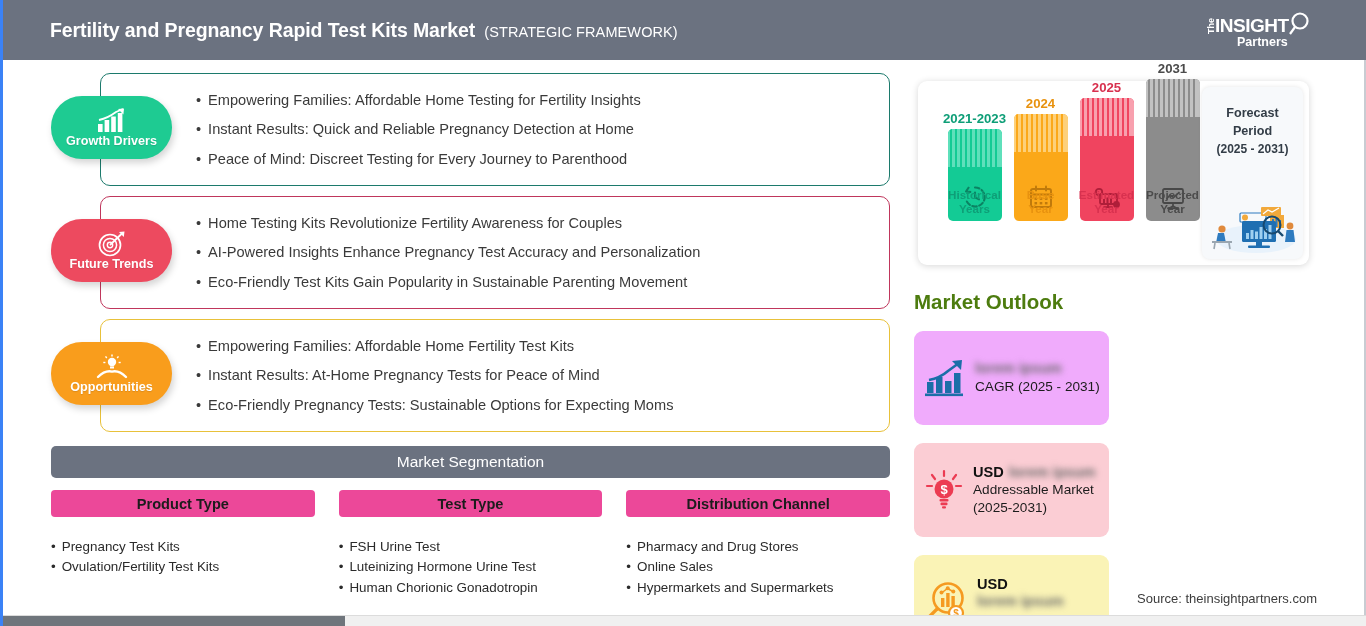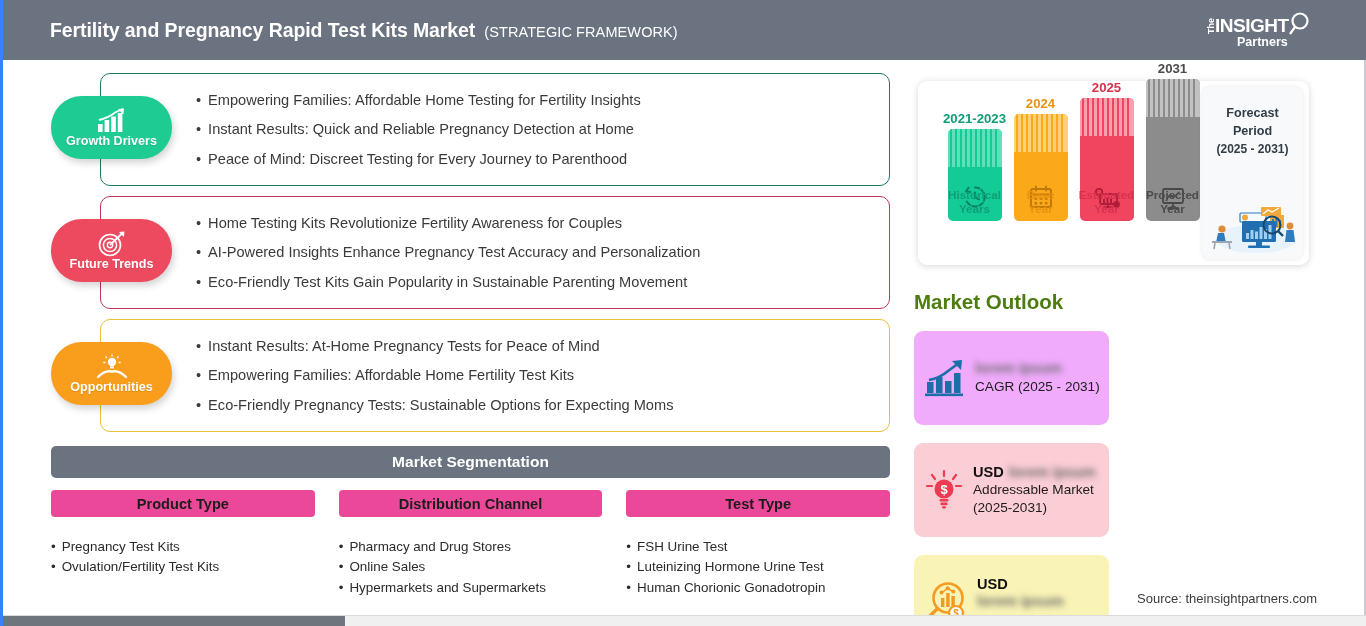--- a/index.html
+++ b/index.html
@@ -96,21 +96,21 @@
     line-height: 1;
   }
 
   
   .seg-header {
     position: absolute; left: 48px; top: 446px;
     width: 839px; height: 32px;
     background: #6b7280;
     border-radius: 5px;
     display: flex; align-items: center; justify-content: center;
-    color: #ffffff; font-size: 15.5px; font-weight: bold;
+    color: #ffffff; font-size: 15.5px; font-weight: normal;
   }
   .seg-cols {
     position: absolute; left: 48px; top: 490px;
     width: 839px;
     display: flex; gap: 24px;
   }
   .seg-col { width: 264px; }
   .seg-title {
     height: 27px;
     background: #ec4899;
@@ -302,22 +302,22 @@
       <circle cx="13" cy="14" r="6.6" fill="none" stroke="#ffffff" stroke-width="1.5"></circle>
       <circle cx="13" cy="14" r="2.7" fill="none" stroke="#ffffff" stroke-width="1.4"></circle>
       <line x1="13" y1="14" x2="25" y2="2.5" stroke="#ffffff" stroke-width="1.8"></line>
       <path d="M22 1 L27.5 0.5 L26.8 6 Z" fill="#ffffff"></path>
     </svg>
     <span class="badge-label">Future Trends</span>
   </div>
 
   <div class="section s3">
     <div class="bullets">
+      <div class="bullet">Empowering Families: Affordable Home Fertility Test Kits</div>
       <div class="bullet">Instant Results: At-Home Pregnancy Tests for Peace of Mind</div>
-      <div class="bullet">Empowering Families: Affordable Home Fertility Test Kits</div>
       <div class="bullet">Eco-Friendly Pregnancy Tests: Sustainable Options for Expecting Moms</div>
     </div>
   </div>
   <div class="badge b3">
     <svg width="34" height="26" viewBox="0 0 34 26">
       <circle cx="17" cy="8" r="4.2" fill="#ffffff"></circle>
       <rect x="15" y="12.4" width="4" height="2.1" fill="#ffffff"></rect>
       <line x1="17" y1="0.5" x2="17" y2="2.6" stroke="#ffffff" stroke-width="1.5"></line>
       <line x1="10.5" y1="2.4" x2="11.8" y2="4" stroke="#ffffff" stroke-width="1.4"></line>
       <line x1="23.5" y1="2.4" x2="22.2" y2="4" stroke="#ffffff" stroke-width="1.4"></line>
@@ -331,33 +331,33 @@
   <div class="seg-header">Market Segmentation</div>
   <div class="seg-cols">
     <div class="seg-col">
       <div class="seg-title">Product Type</div>
       <div class="seg-list">
         <div class="seg-item">Pregnancy Test Kits</div>
         <div class="seg-item">Ovulation/Fertility Test Kits</div>
       </div>
     </div>
     <div class="seg-col">
+      <div class="seg-title">Test Type</div>
+      <div class="seg-list">
+        <div class="seg-item">FSH Urine Test</div>
+        <div class="seg-item">Luteinizing Hormone Urine Test</div>
+        <div class="seg-item">Human Chorionic Gonadotropin</div>
+      </div>
+    </div>
+    <div class="seg-col">
       <div class="seg-title">Distribution Channel</div>
       <div class="seg-list">
         <div class="seg-item">Pharmacy and Drug Stores</div>
         <div class="seg-item">Online Sales</div>
         <div class="seg-item">Hypermarkets and Supermarkets</div>
-      </div>
-    </div>
-    <div class="seg-col">
-      <div class="seg-title">Test Type</div>
-      <div class="seg-list">
-        <div class="seg-item">FSH Urine Test</div>
-        <div class="seg-item">Luteinizing Hormone Urine Test</div>
-        <div class="seg-item">Human Chorionic Gonadotropin</div>
       </div>
     </div>
   </div>
 
   <div class="years-panel">
     <div class="bars">
 
       <div class="barwrap w0">
         <div class="bar-year">2021-2023</div>
         <div class="bar">

